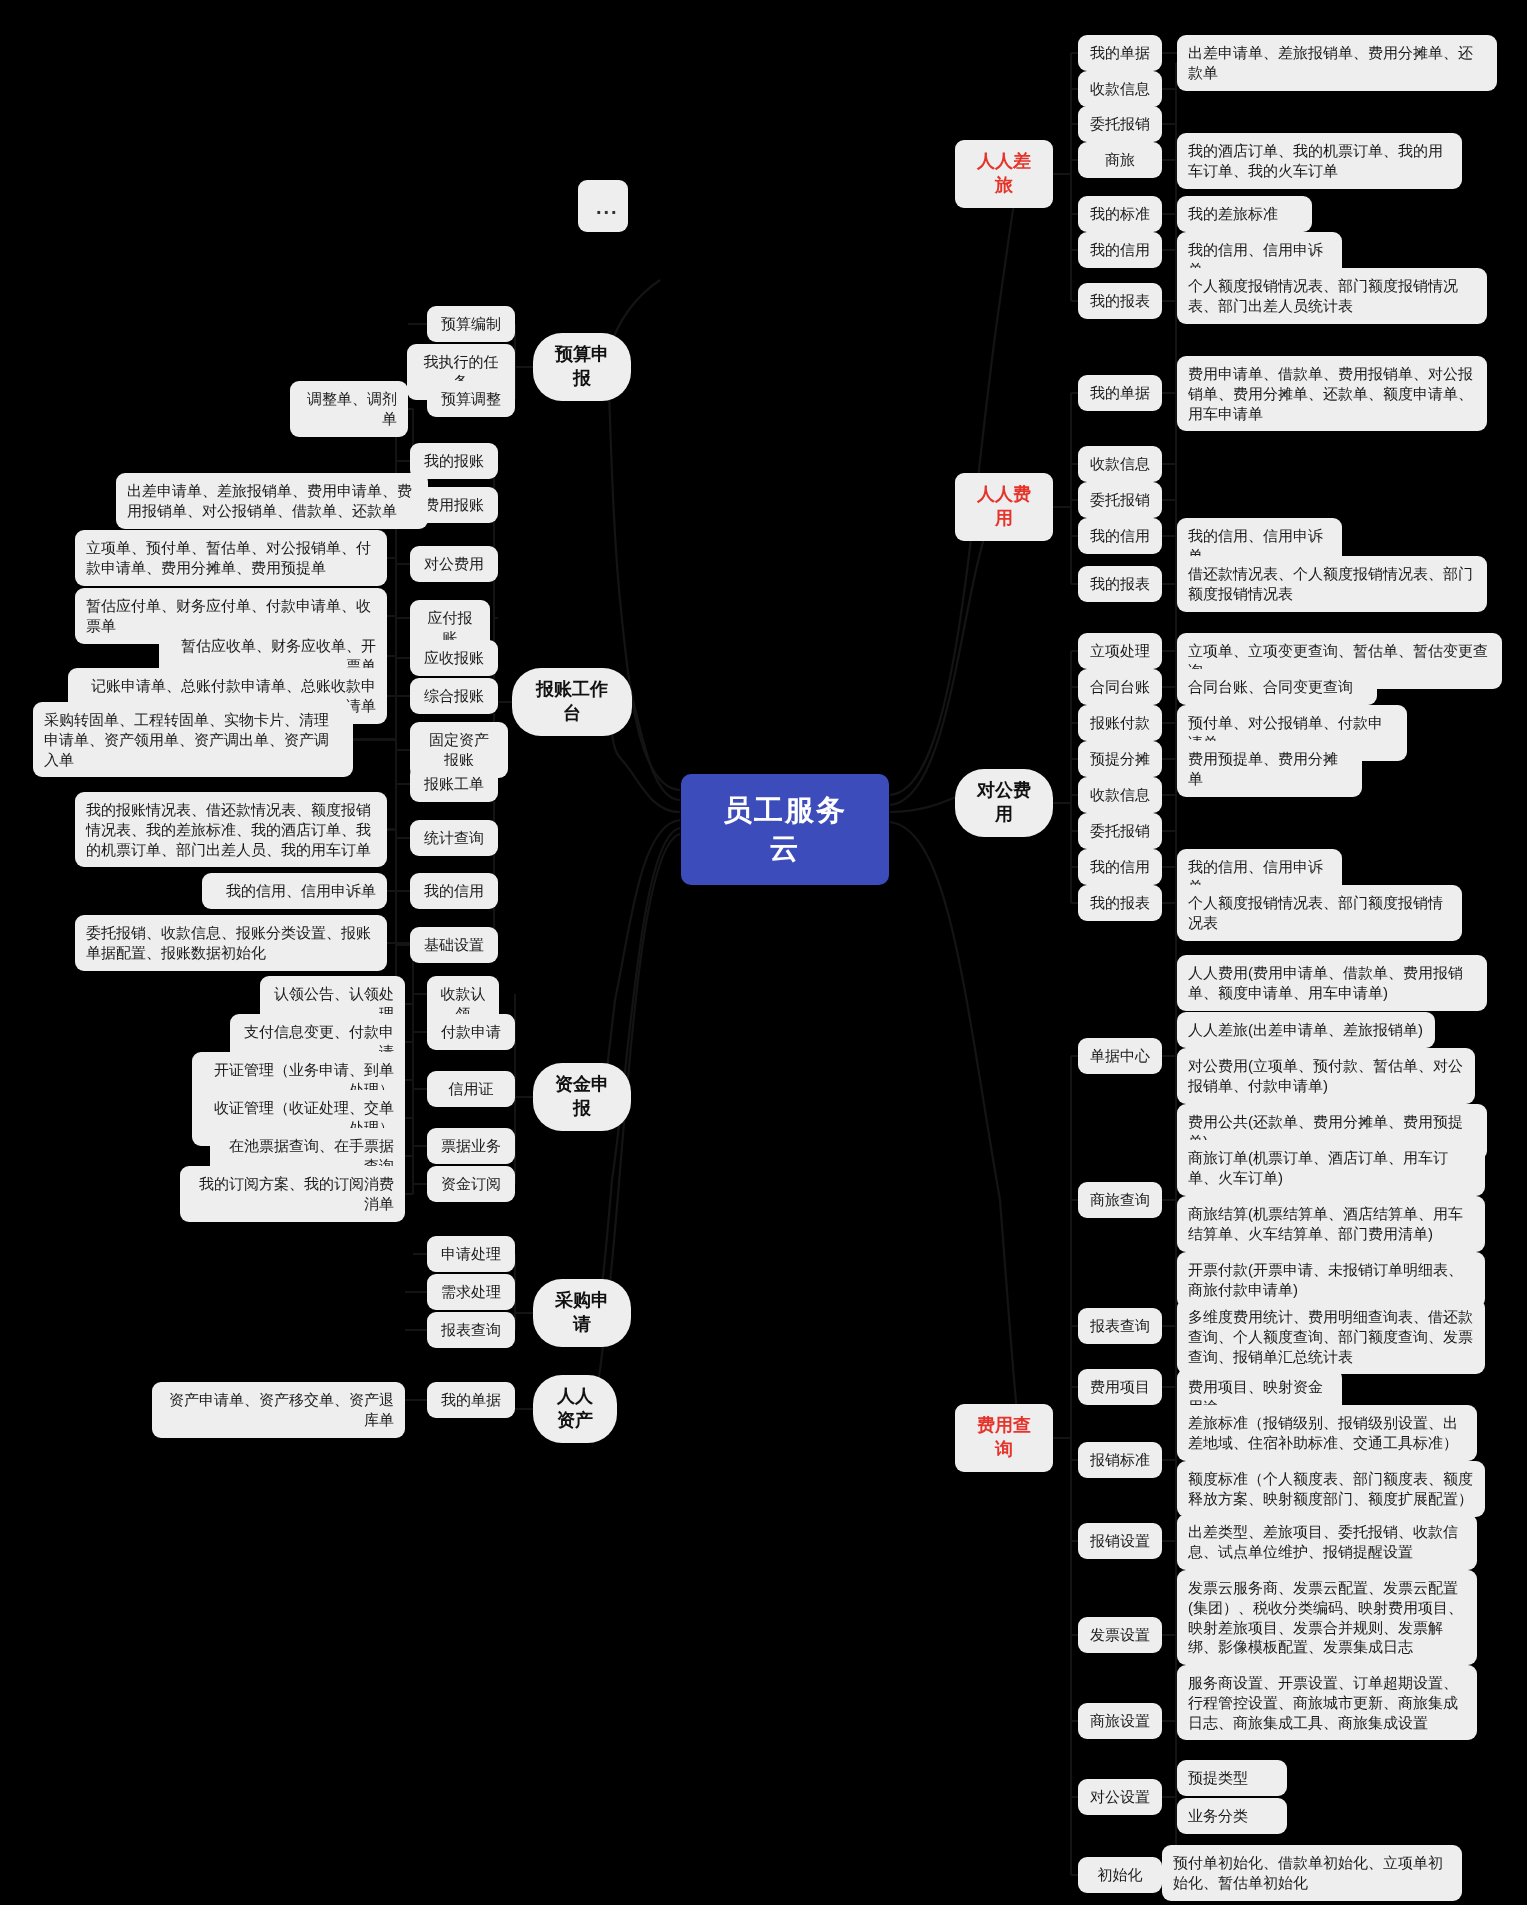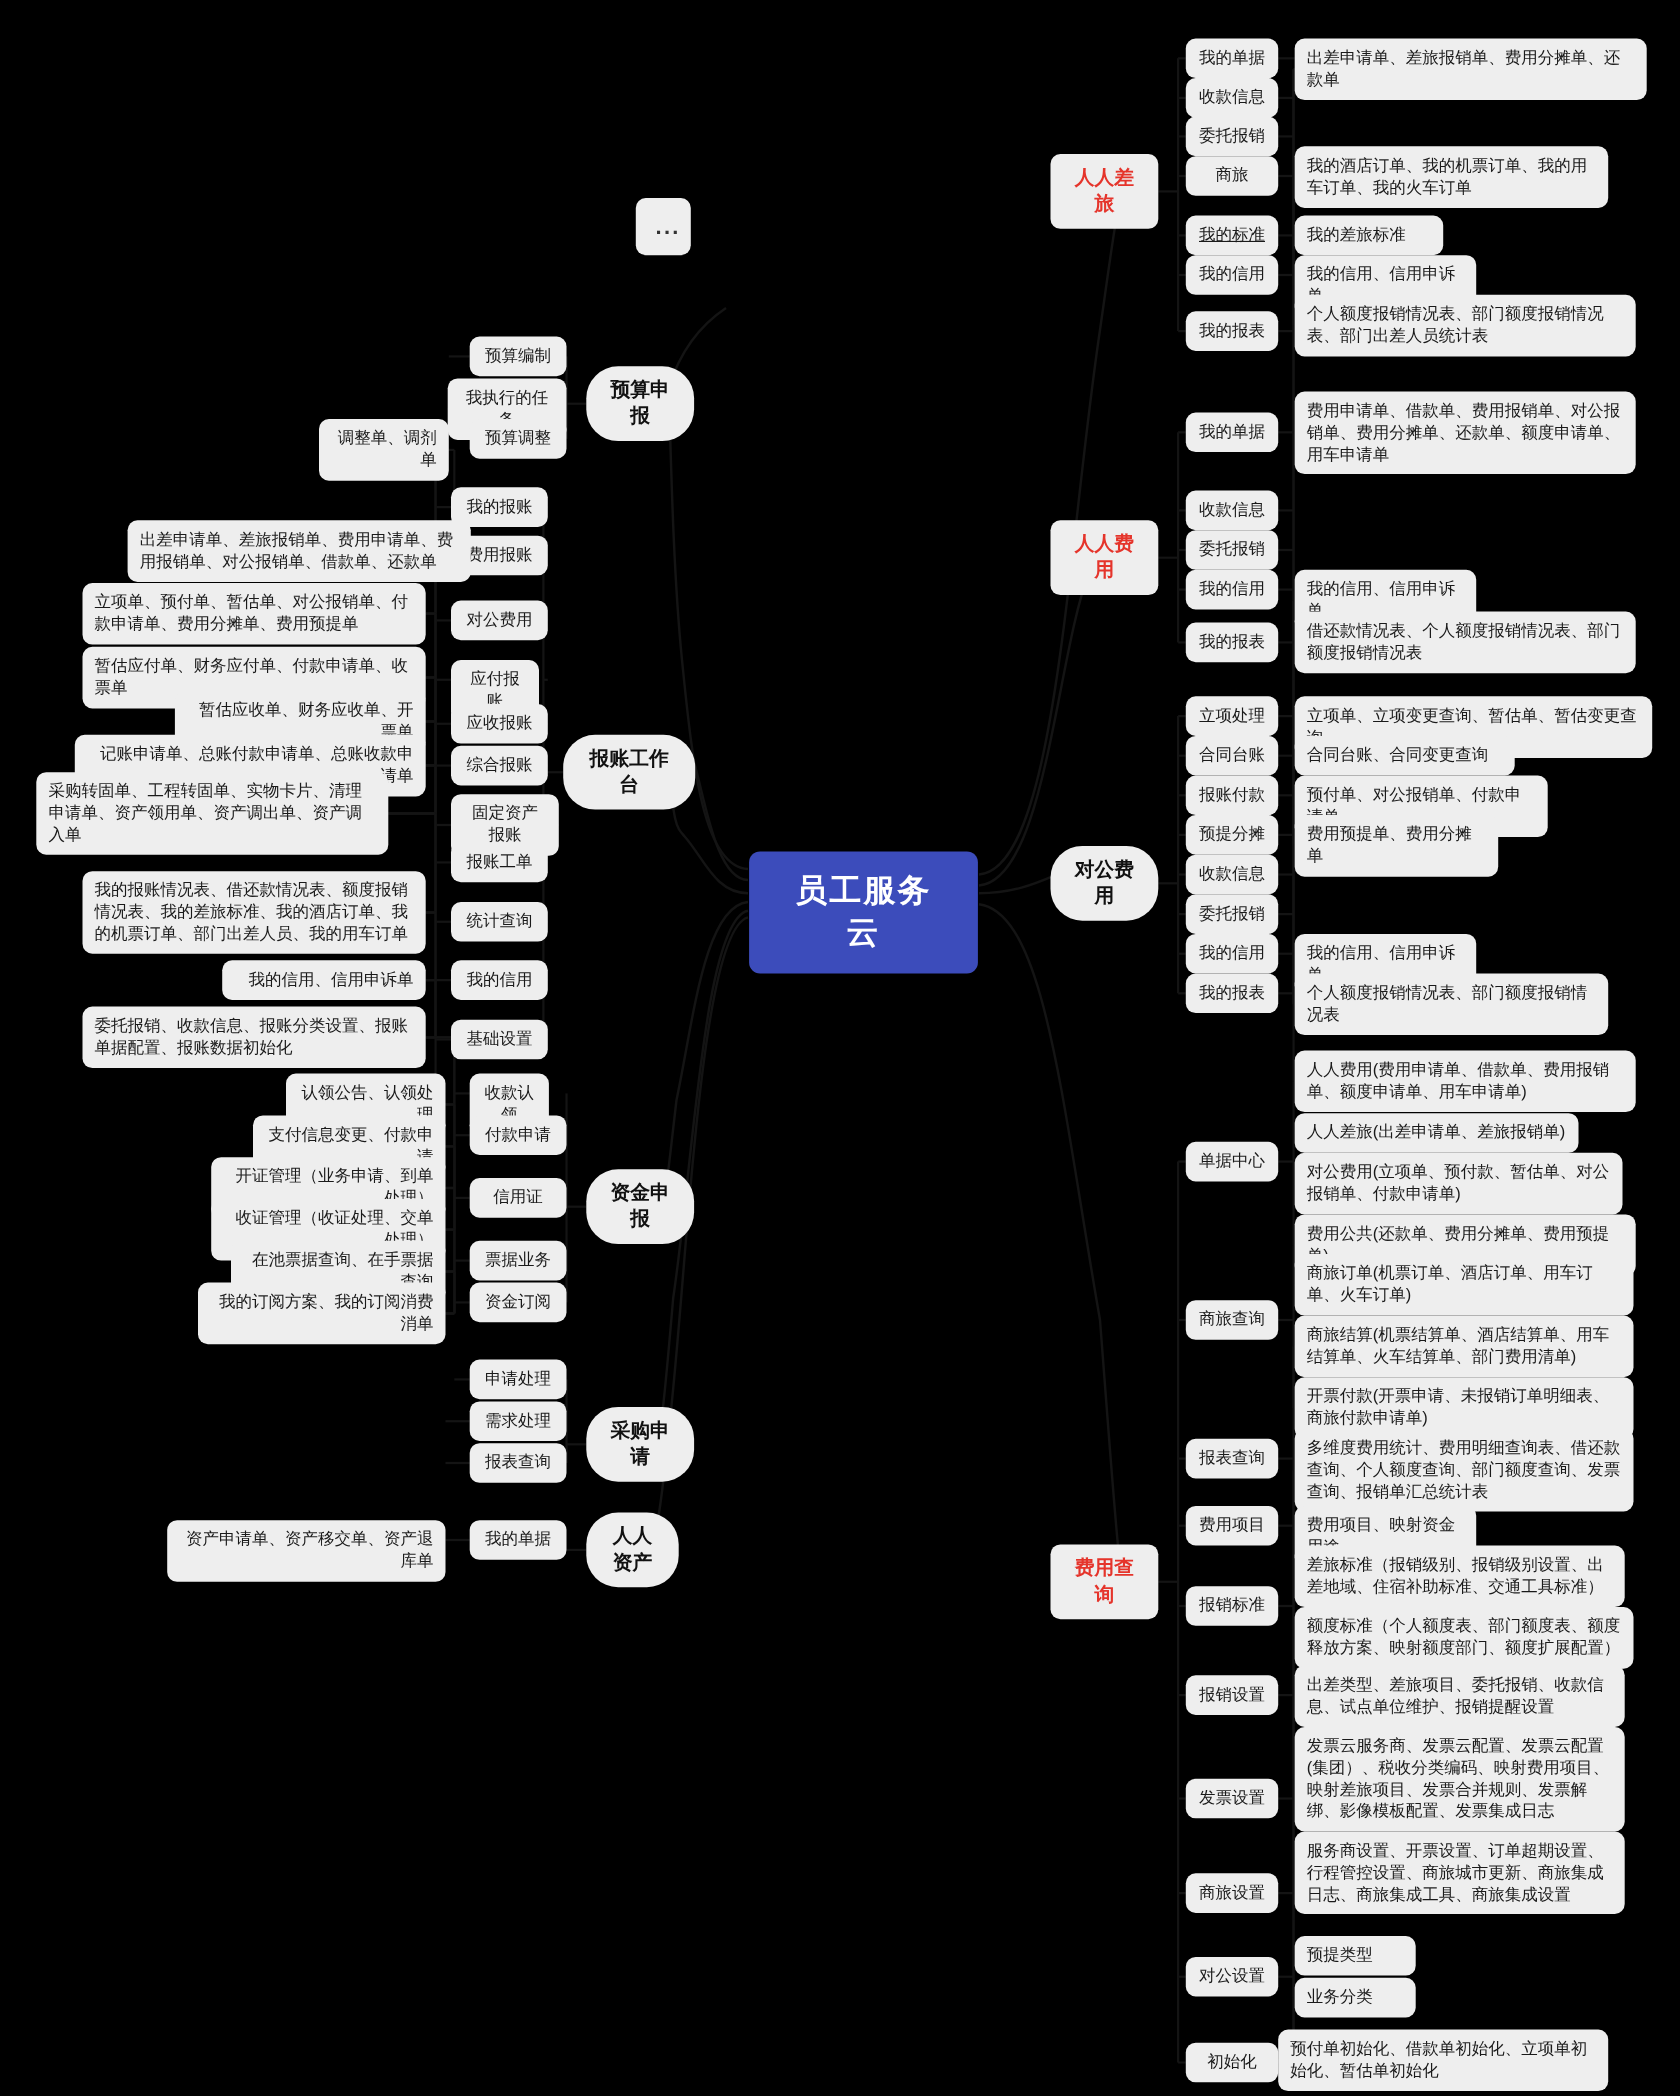--- a/index.html
+++ b/index.html
@@ -443,21 +443,21 @@
 
   <div class="node lvl2" style="left:1078px; top:35px; width:84px;">我的单据</div>
   <div class="node lvl3" style="left:1177px; top:35px; width:320px;">出差申请单、差旅报销单、费用分摊单、还款单</div>
 
   <div class="node lvl2" style="left:1078px; top:71px; width:84px;">收款信息</div>
   <div class="node lvl2" style="left:1078px; top:106px; width:84px;">委托报销</div>
 
   <div class="node lvl2" style="left:1078px; top:142px; width:84px;">商旅</div>
   <div class="node lvl3" style="left:1177px; top:133px; width:285px;">我的酒店订单、我的机票订单、我的用车订单、我的火车订单</div>
 
-  <div class="node lvl2" style="left:1078px; top:196px; width:84px;text-decoration:underline;">我的标准</div>
+  <div class="node lvl2" style="left:1078px; top:196px; width:84px;">我的标准</div>
   <div class="node lvl3" style="left:1177px; top:196px; width:135px;">我的差旅标准</div>
 
   <div class="node lvl2" style="left:1078px; top:232px; width:84px;">我的信用</div>
   <div class="node lvl3" style="left:1177px; top:232px; width:165px;">我的信用、信用申诉单</div>
 
   <div class="node lvl2" style="left:1078px; top:283px; width:84px;">我的报表</div>
   <div class="node lvl3" style="left:1177px; top:268px; width:310px;">个人额度报销情况表、部门额度报销情况表、部门出差人员统计表</div>
 
   <div class="node lvl1 red" style="left:955px; top:473px; width:98px;">人人费用</div>
 

